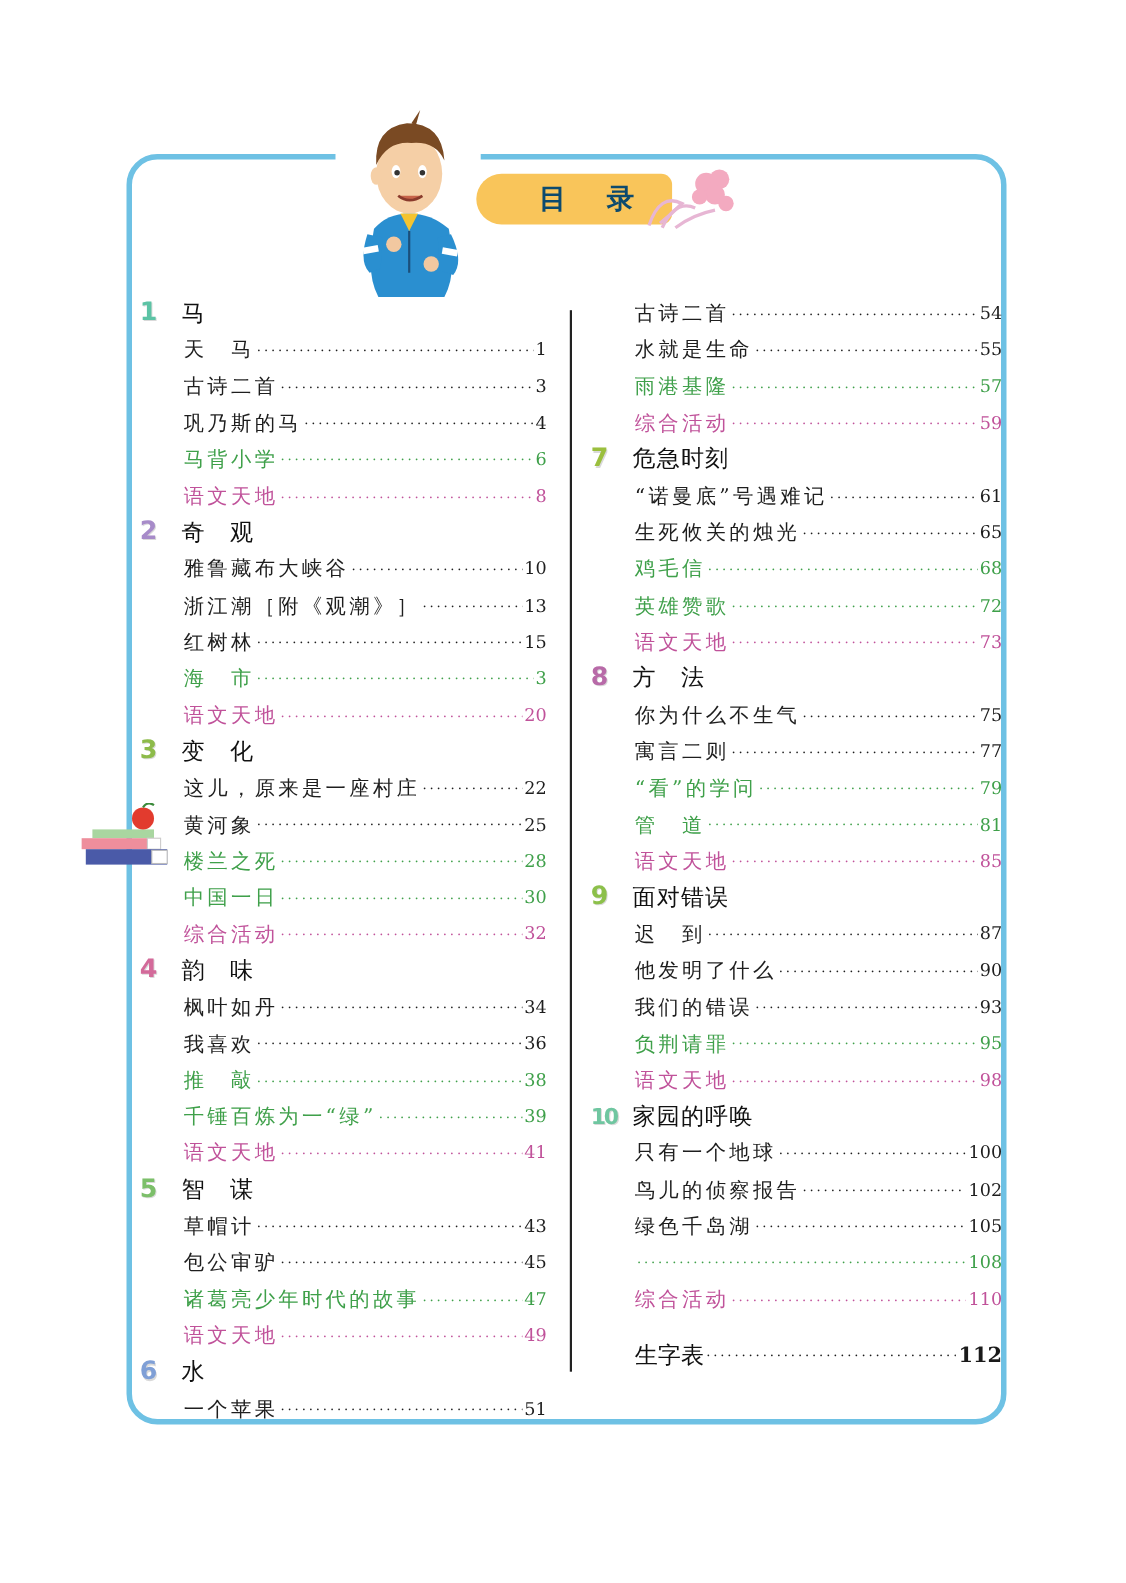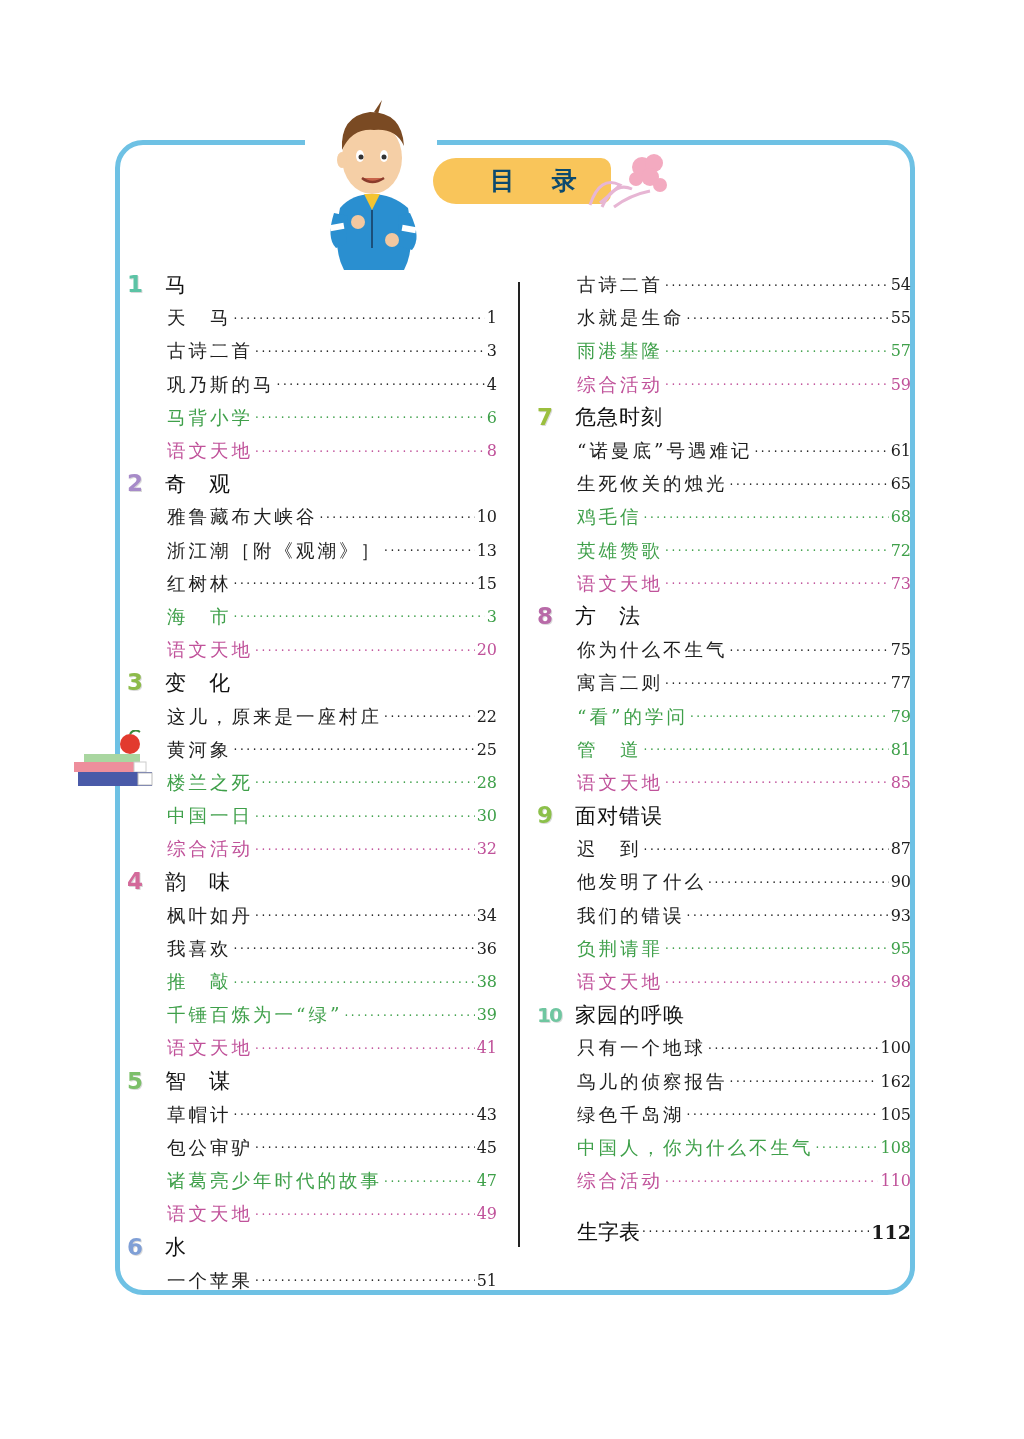--- a/index.html
+++ b/index.html
@@ -375,29 +375,28 @@
     <span class="unit-title">家园的呼唤</span>
   </div>
   <div class="entry c-black">
       <span class="label">只有一个地球</span>
       <span class="dots">··········································································</span>
       <span class="page">100</span>
     </div>
   <div class="entry c-black">
       <span class="label">鸟儿的侦察报告</span>
       <span class="dots">··········································································</span>
-      <span class="page">162</span>
+      <span class="page">102</span>
     </div>
   <div class="entry c-black">
       <span class="label">绿色千岛湖</span>
       <span class="dots">··········································································</span>
       <span class="page">105</span>
     </div>
   <div class="entry c-green">
-      <span class="label">中国人，你为什么不生气</span>
       <span class="dots">··········································································</span>
       <span class="page">108</span>
     </div>
   <div class="entry c-pink">
       <span class="label">综合活动</span>
       <span class="dots">··········································································</span>
       <span class="page">110</span>
     </div>
 
   <div class="gap"></div>

